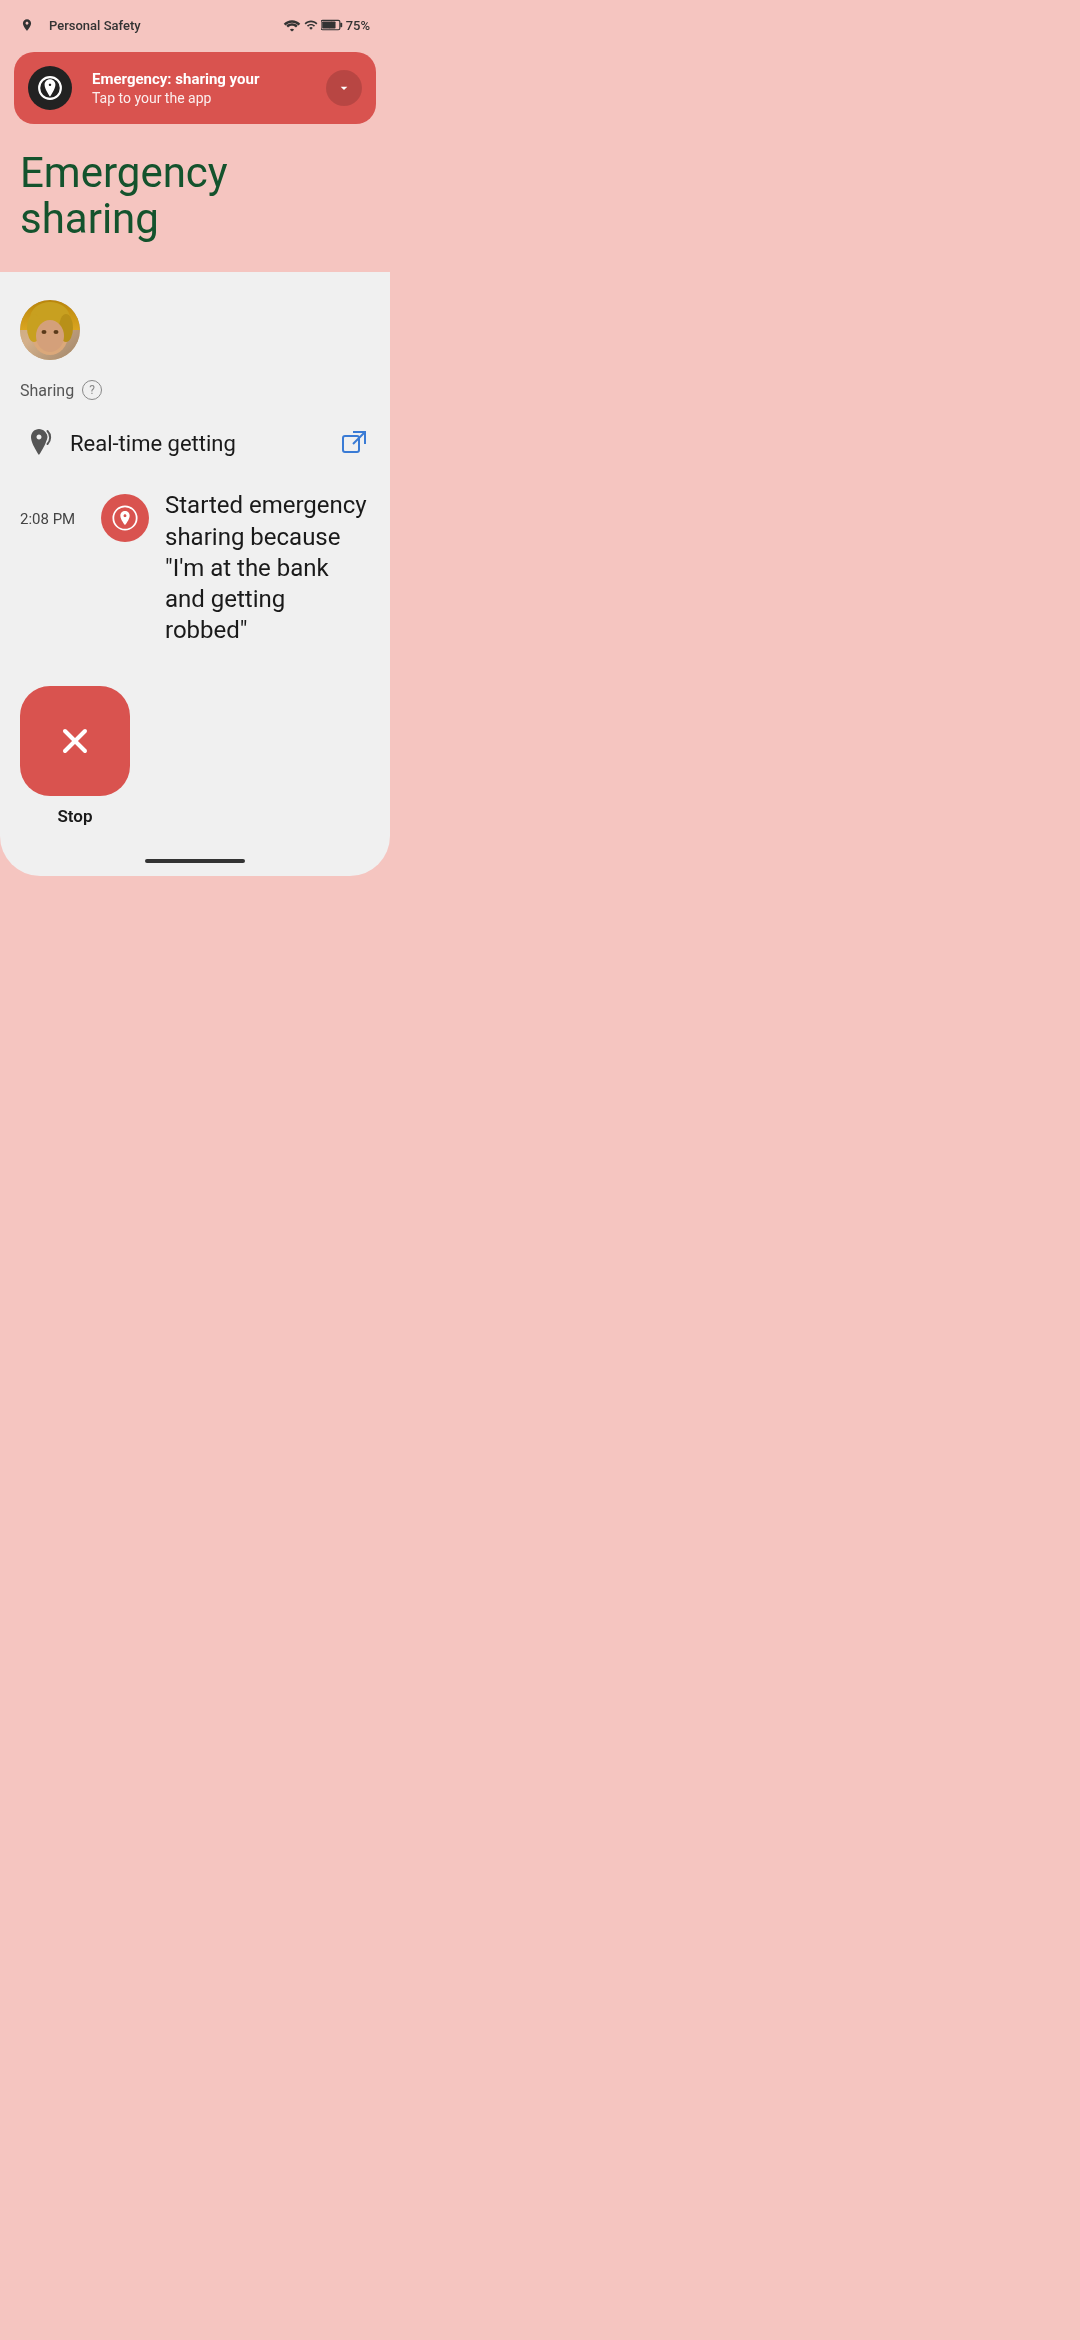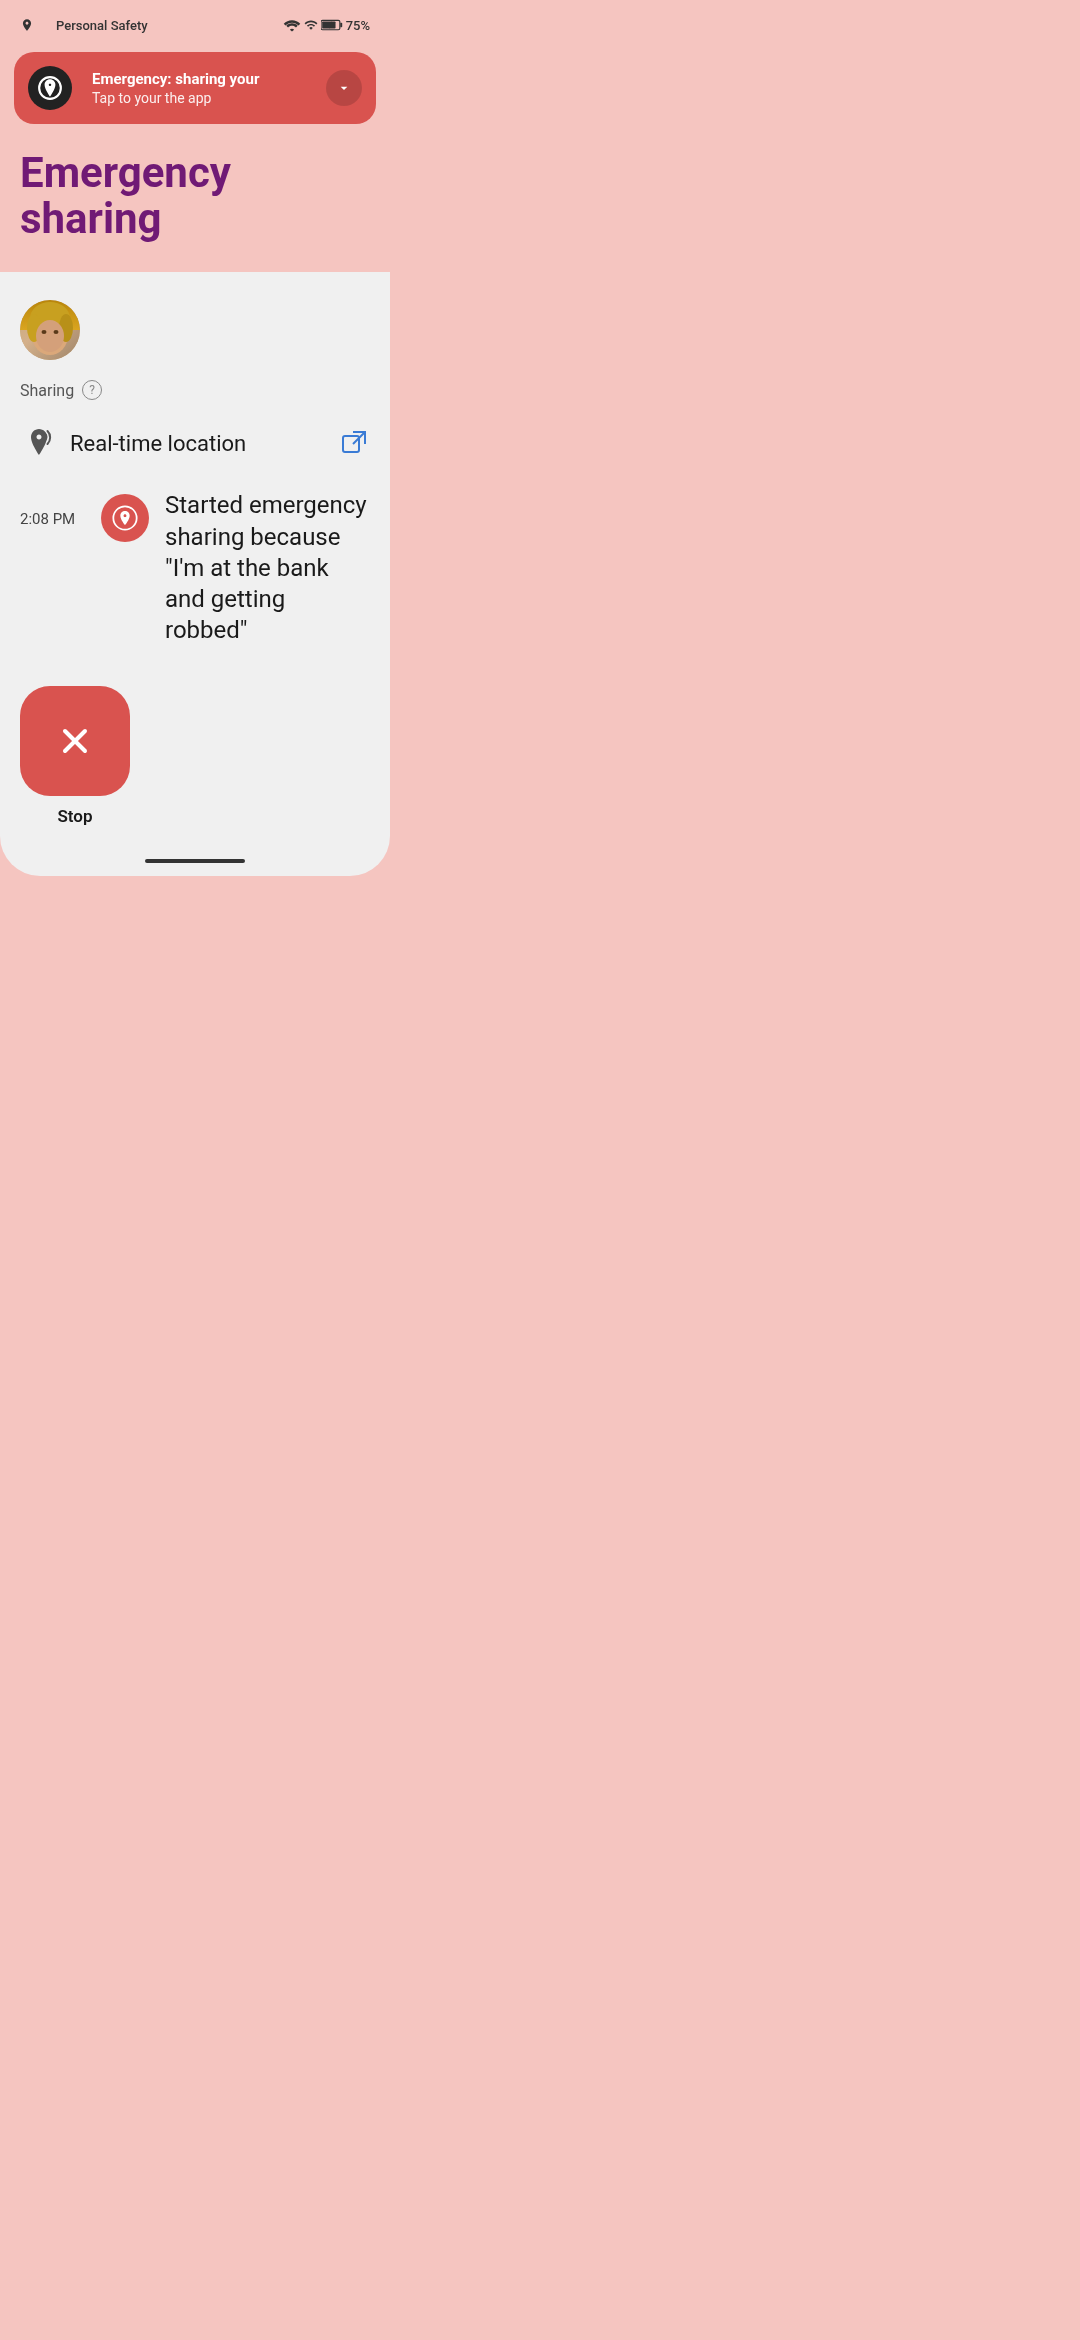--- a/index.html
+++ b/index.html
@@ -22,21 +22,21 @@
       display: flex;
       align-items: center;
       justify-content: space-between;
       padding: 12px 20px 6px 20px;
       height: 44px;
     }
 
     .status-bar-left {
       display: flex;
       align-items: center;
-      gap: 22px;
+      gap: 15px;
       font-size: 13px;
       color: #333;
       font-weight: 500;
     }
 
     .status-bar-right {
       display: flex;
       align-items: center;
       gap: 3px;
       font-size: 13px;
@@ -100,22 +100,22 @@
       align-items: center;
       justify-content: center;
       flex-shrink: 0;
       border: none;
       cursor: pointer;
     }
 
     
     .emergency-heading {
       font-size: 42px;
-      font-weight: 700;
-      color: #701a75;
+      font-weight: 400;
+      color: #14532d;
       padding: 10px 20px 30px 20px;
       line-height: 1.1;
     }
 
     
     .main-content {
       background: #f0f0f0;
       flex: 1;
       border-radius: 0;
       padding: 28px 20px 20px 20px;
@@ -414,21 +414,21 @@
     <div class="location-left">
       <div class="location-icon-wrap">
         <svg width="38" height="38" viewBox="0 0 38 38">
 
           <path d="M19 5C14.58 5 11 8.58 11 13c0 6.75 8 18 8 18s8-11.25 8-18c0-4.42-3.58-8-8-8zm0 10.5c-1.38 0-2.5-1.12-2.5-2.5s1.12-2.5 2.5-2.5 2.5 1.12 2.5 2.5-1.12 2.5-2.5 2.5z" fill="#555"></path>
 
           <path d="M25 9.5 C27 11.5 27 14.5 25 16.5" fill="none" stroke="#555" stroke-width="2" stroke-linecap="round"></path>
           <path d="M27.5 7 C31 10.5 31 16.5 27.5 20" fill="none" stroke="#555" stroke-width="2" stroke-linecap="round"></path>
         </svg>
       </div>
-      <span class="location-row-text">Real-time location</span>
+      <span class="location-row-text">Real-time getting</span>
     </div>
     <div class="external-link-icon">
       <svg width="30" height="30" viewBox="0 0 30 30" fill="none" stroke="#3a7bd5" stroke-width="2">
         <rect x="4" y="8" width="16" height="16" rx="2"></rect>
         <path d="M14 4 L26 4 L26 16"></path>
         <path d="M14 16 L26 4"></path>
       </svg>
     </div>
   </div>
 

